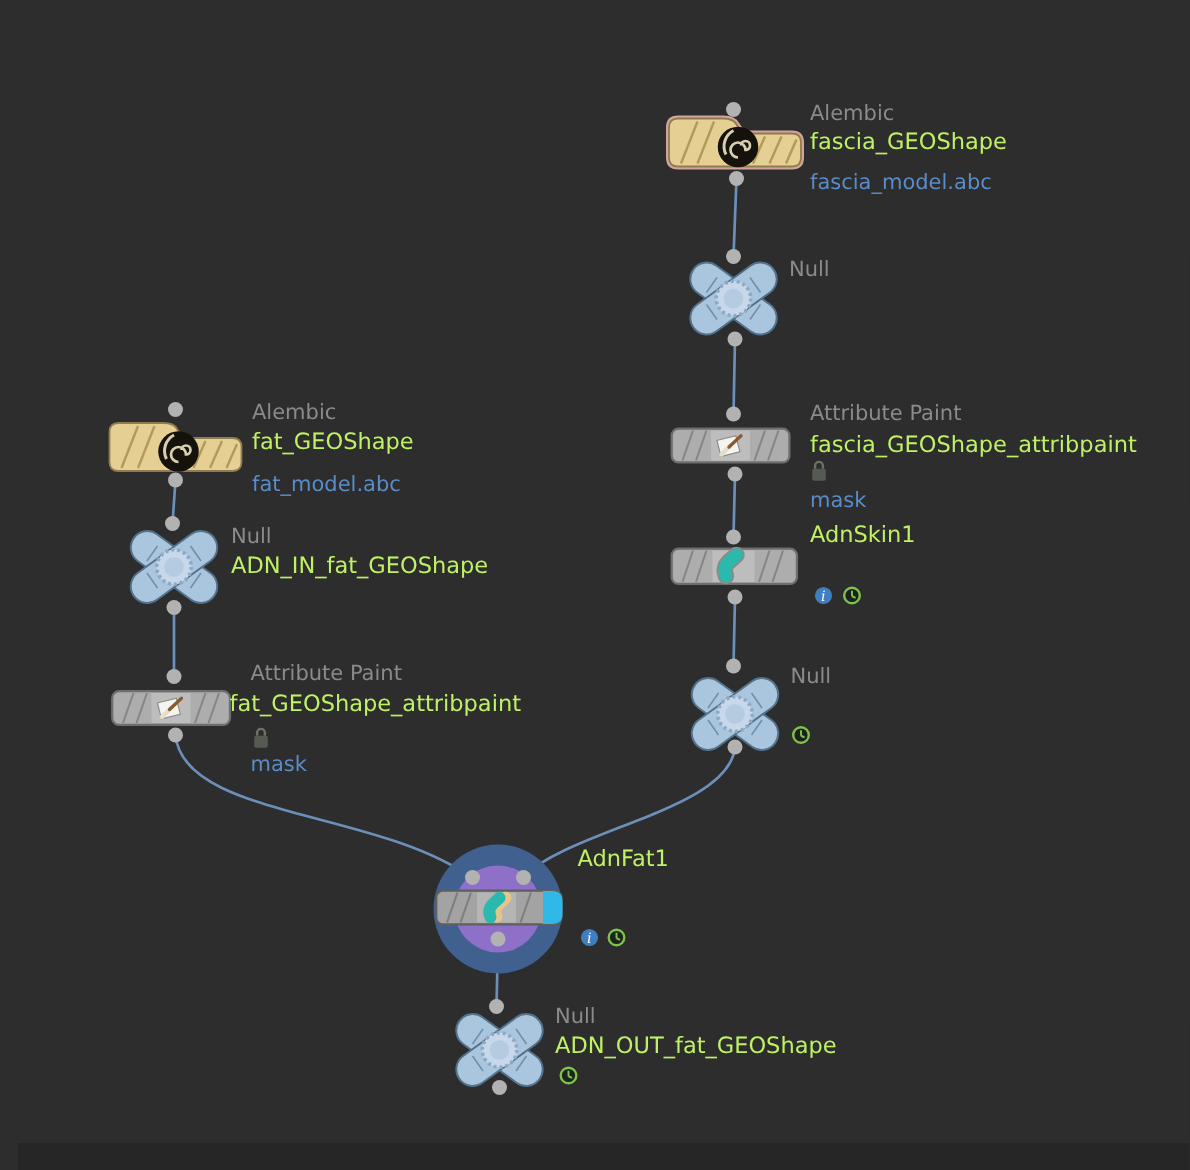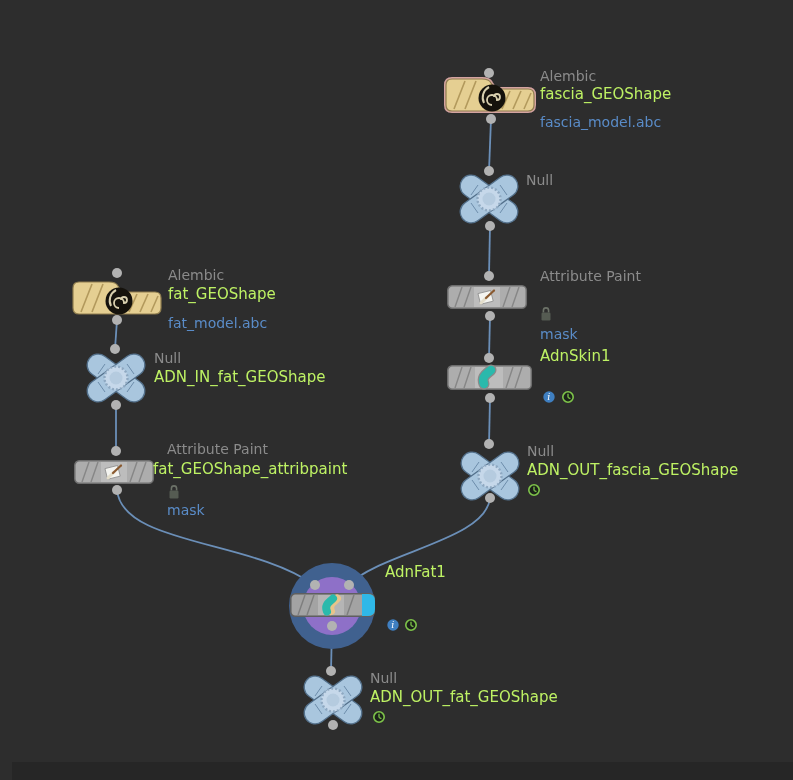--- a/index.html
+++ b/index.html
@@ -172,26 +172,26 @@
     <use href="#icon-clock" transform="translate(367,717)"></use>
   </svg>
 
   <div class="lbl type-lbl" style="left:528px;top:69px">Alembic</div>
   <div class="lbl name-lbl" style="left:528px;top:86px">fascia_GEOShape</div>
   <div class="lbl link-lbl" style="left:528px;top:115px">fascia_model.abc</div>
 
   <div class="lbl type-lbl" style="left:514px;top:173px">Null</div>
 
   <div class="lbl type-lbl" style="left:528px;top:269px">Attribute Paint</div>
+  <div class="lbl name-lbl" style="left:528px;top:288px">fascia_GEOShape_attribpaint</div>
   <div class="lbl link-lbl" style="left:528px;top:327px">mask</div>
 
   <div class="lbl name-lbl" style="left:528px;top:348px">AdnSkin1</div>
 
   <div class="lbl type-lbl" style="left:515px;top:444px">Null</div>
-  <div class="lbl name-lbl" style="left:515px;top:462px">ADN_OUT_fascia_GEOShape</div>
 
   <div class="lbl type-lbl" style="left:156px;top:268px">Alembic</div>
   <div class="lbl name-lbl" style="left:156px;top:286px">fat_GEOShape</div>
   <div class="lbl link-lbl" style="left:156px;top:316px">fat_model.abc</div>
 
   <div class="lbl type-lbl" style="left:142px;top:351px">Null</div>
   <div class="lbl name-lbl" style="left:142px;top:369px">ADN_IN_fat_GEOShape</div>
 
   <div class="lbl type-lbl" style="left:155px;top:442px">Attribute Paint</div>
   <div class="lbl name-lbl" style="left:141px;top:461px">fat_GEOShape_attribpaint</div>

